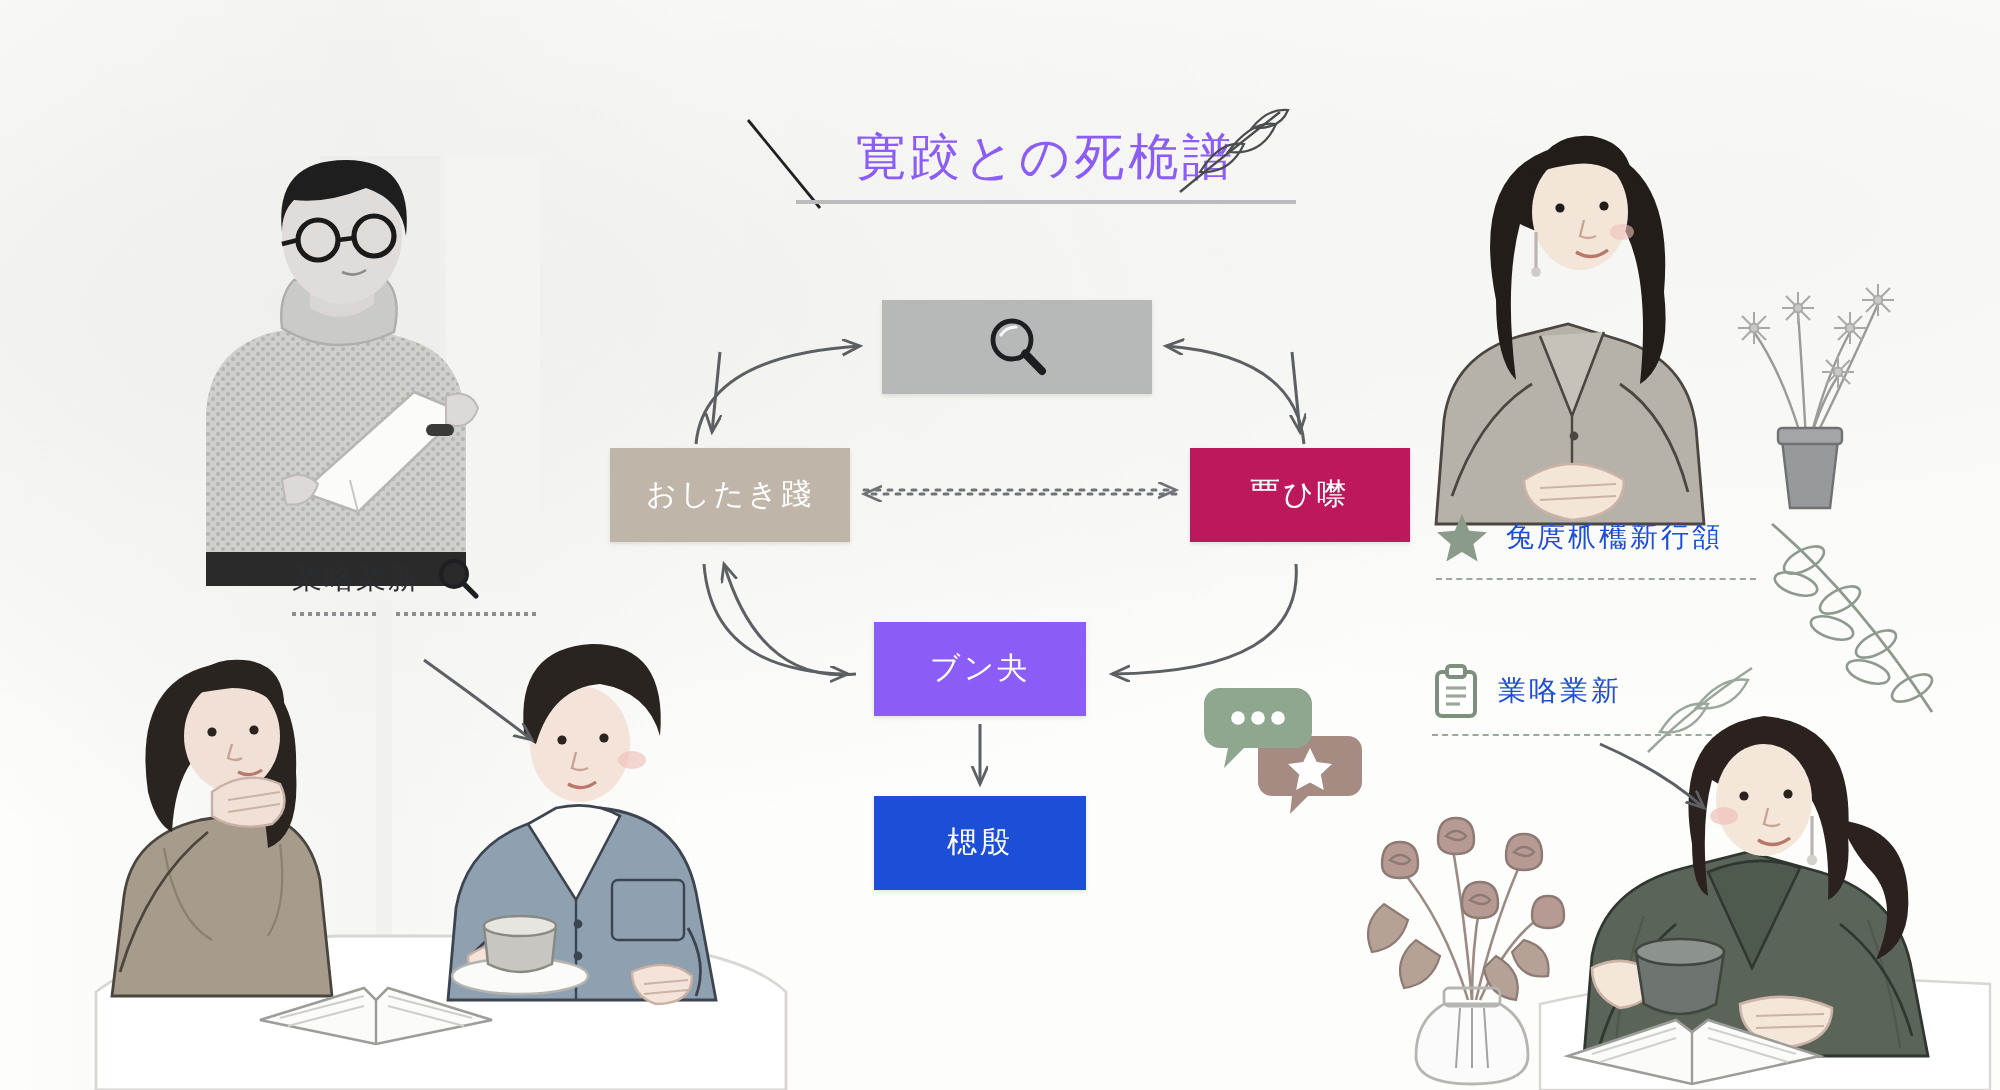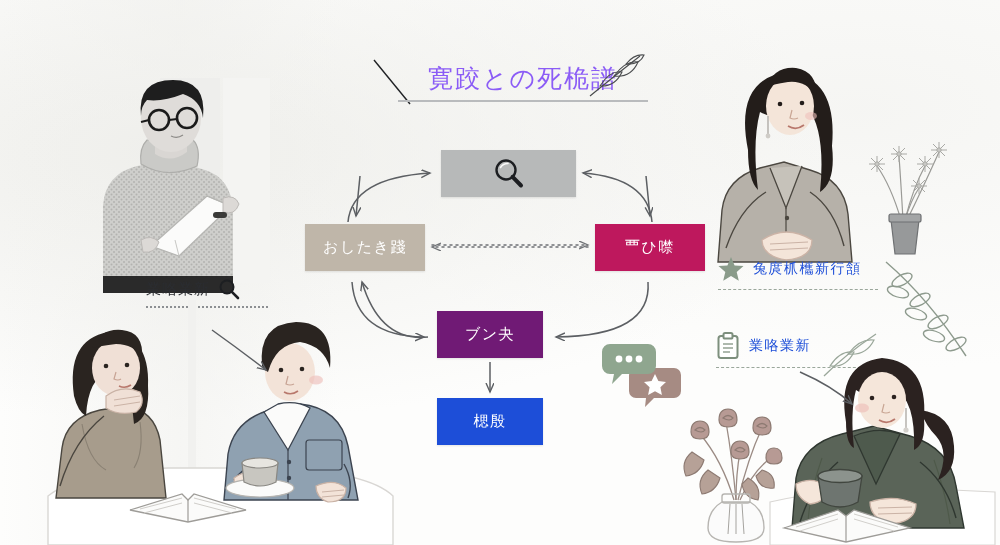--- a/index.html
+++ b/index.html
@@ -31,21 +31,21 @@
 
   
   .fbox{
     position:absolute;display:flex;align-items:center;justify-content:center;
     color:#ffffff;font-size:15px;letter-spacing:1.5px;
     box-shadow:0 1px 2px rgba(0,0,0,.10);
   }
   #box-search{left:441px;top:150px;width:135px;height:47px;background:#b7b9b9;}
   #box-left  {left:305px;top:224px;width:120px;height:47px;background:#bfb6a9;}
   #box-right {left:595px;top:224px;width:110px;height:47px;background:#be185d;}
-  #box-mid   {left:437px;top:311px;width:106px;height:47px;background:#701a75;}
+  #box-mid   {left:437px;top:311px;width:106px;height:47px;background:#8b5cf6;}
   #box-bottom{left:437px;top:398px;width:106px;height:47px;background:#1d4ed8;}
 
   
   #arrows{position:absolute;left:0;top:0;width:1000px;height:545px;pointer-events:none;}
 
   
   .bubbles{position:absolute;left:600px;top:342px;width:86px;height:66px;}
 
   
   .cap-left{position:absolute;left:146px;top:278px;width:150px;}

